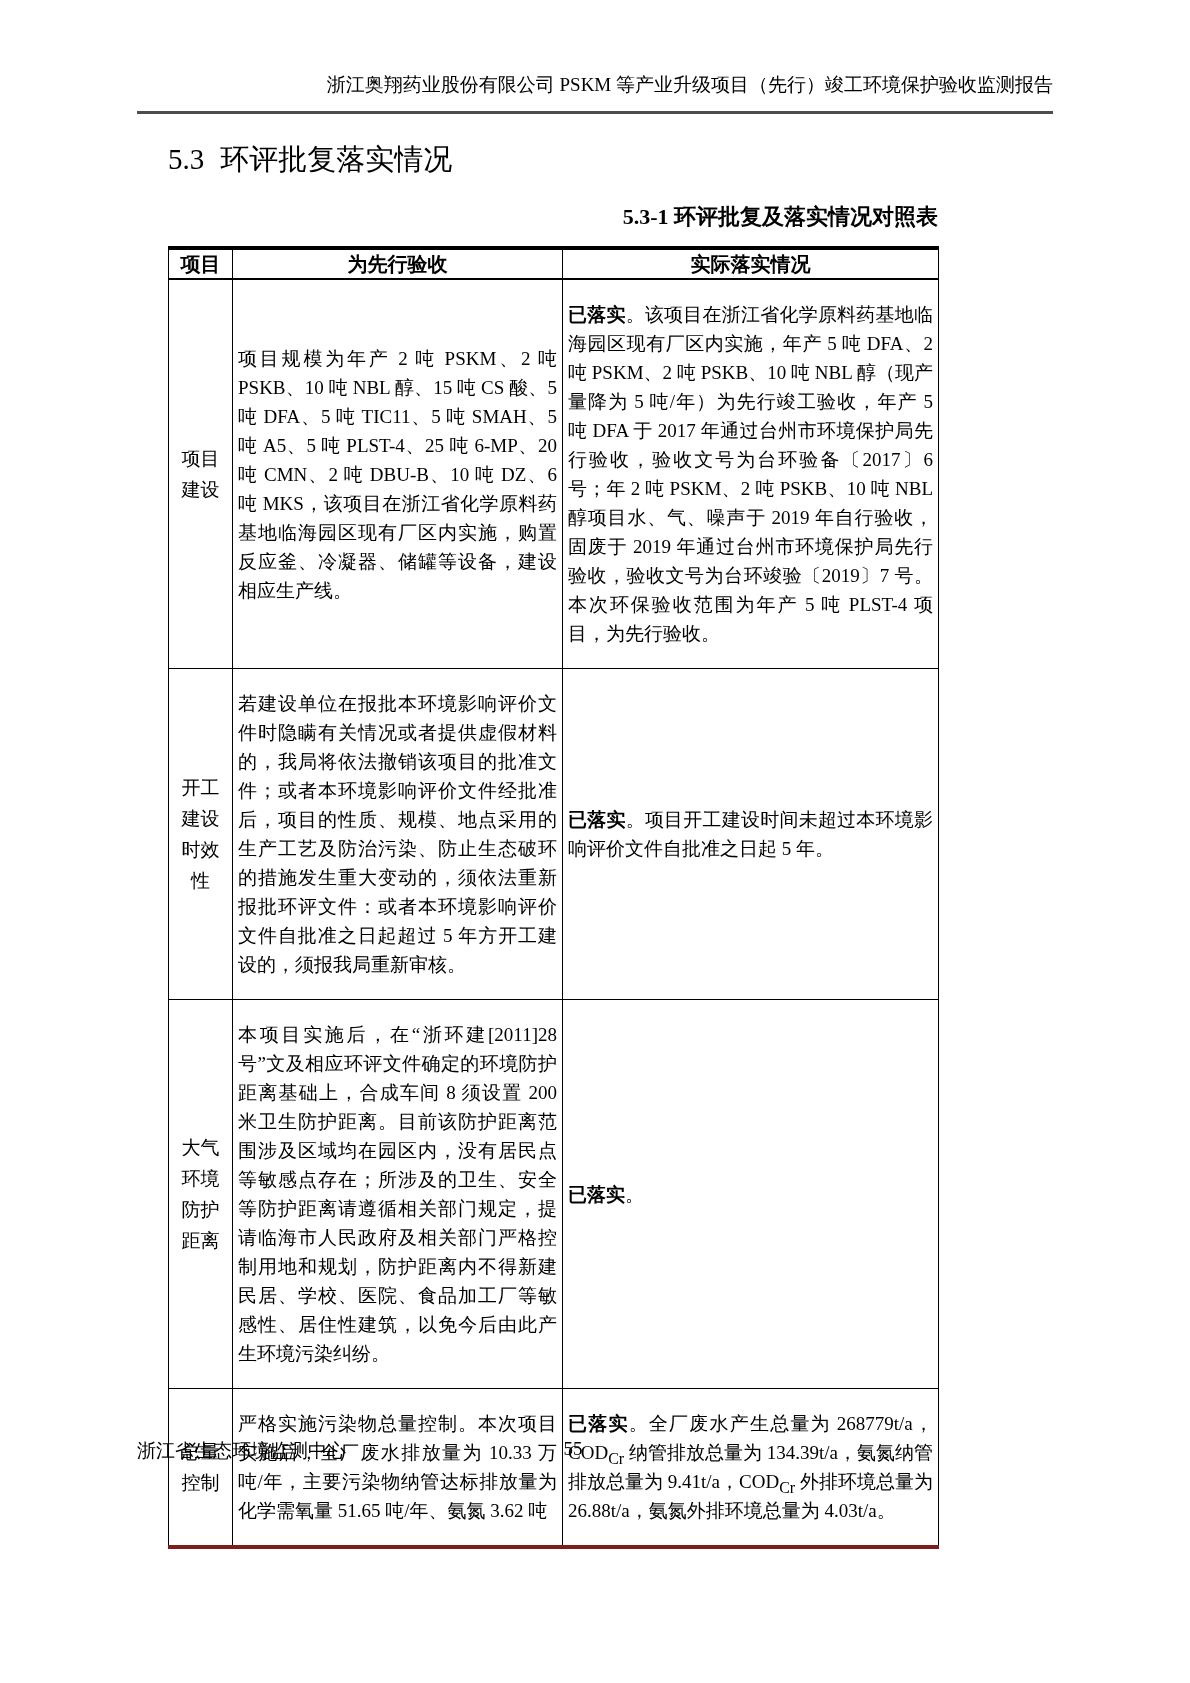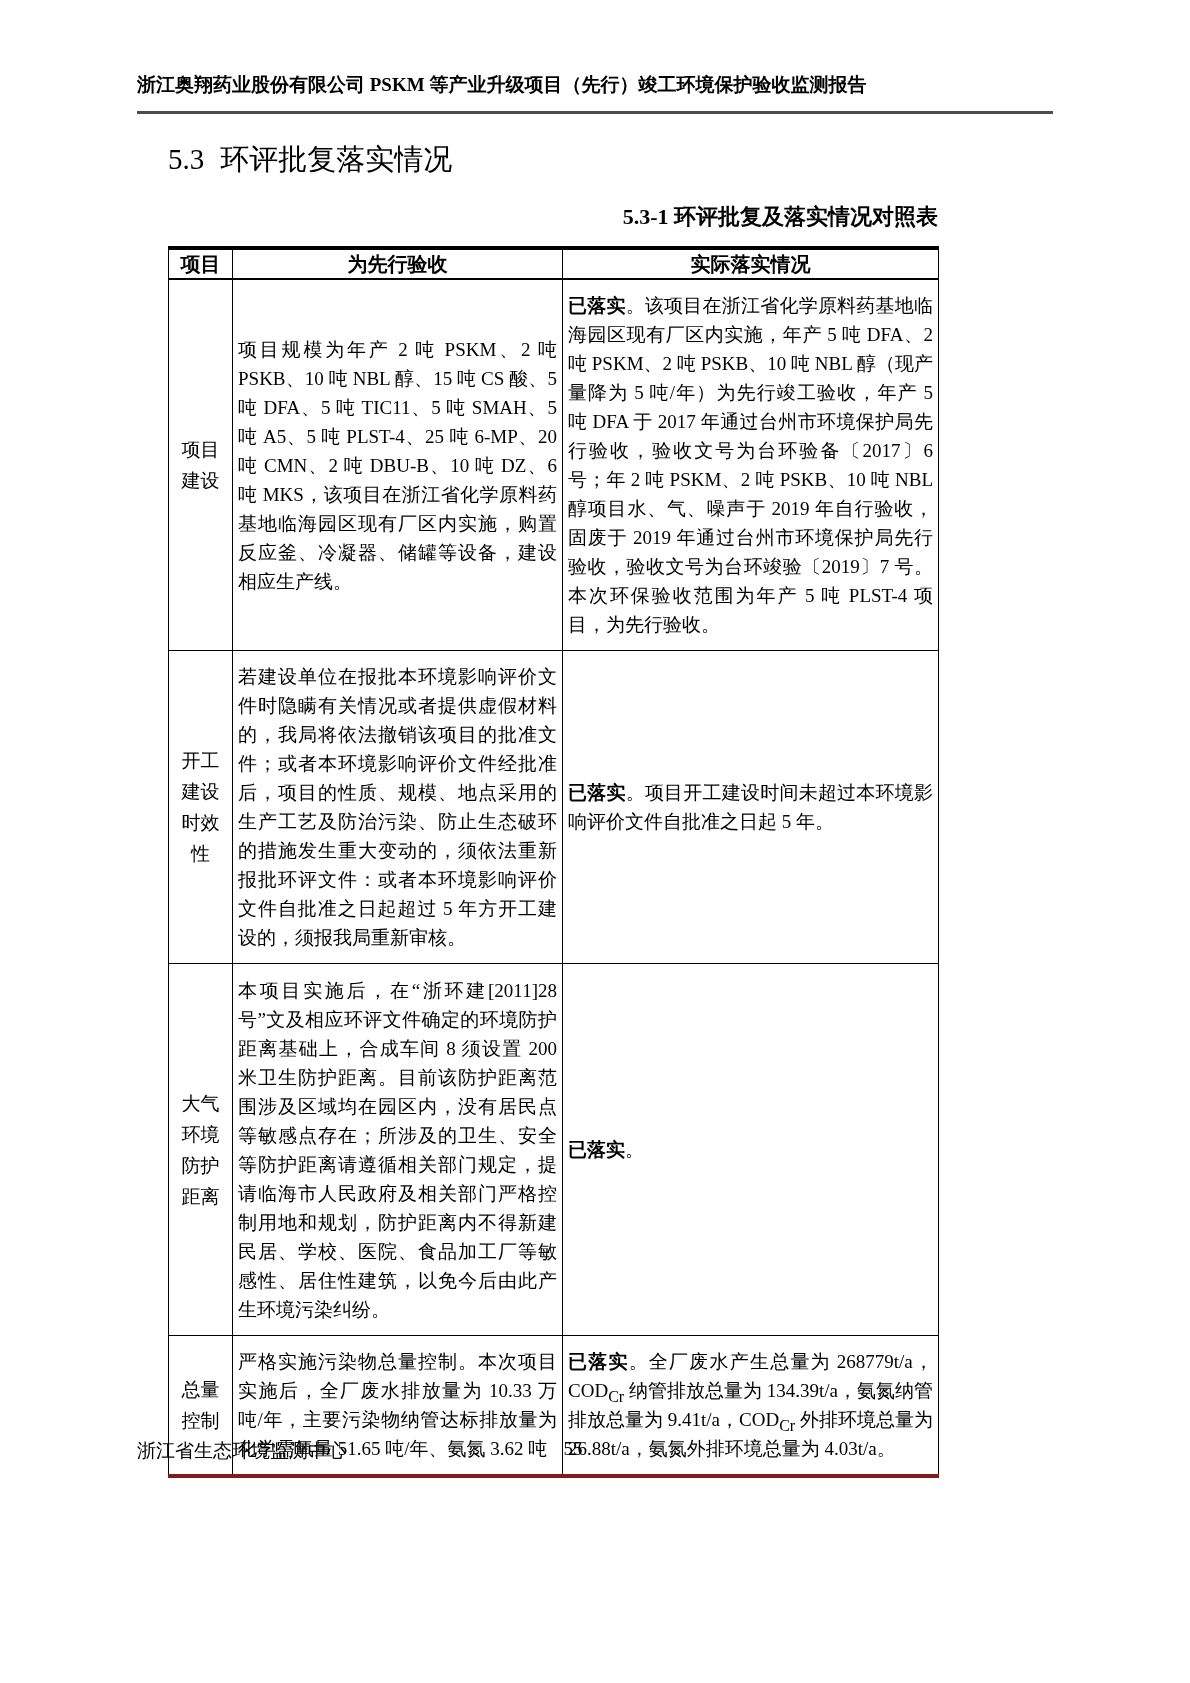--- a/index.html
+++ b/index.html
@@ -6,25 +6,24 @@
   html, body { background: #ffffff; }
   body {
     width: 1190px; height: 1683px;
     position: relative;
     color: #000;
     font-family: "Liberation Serif", "DejaVu Serif", serif;
   }
   .doc-header {
     position: absolute;
     top: 72px; left: 137px; width: 916px;
-    text-align: left;
+    text-align: right;
     font-size: 19px;
     padding-bottom: 13px;
     border-bottom: 3px solid #4d4d4d;
-    font-weight: bold;
   }
   .section-title {
     position: absolute;
     top: 140px; left: 168px;
     font-size: 29px;
     font-weight: normal;
   }
   .section-title .sec-num { margin-right: 16px; }
   .table-caption {
     position: absolute;
@@ -56,21 +55,21 @@
   }
   table.compliance tr.last-row td { border-bottom: 4px solid #7f1d1d; }
   td.item {
     text-align: center;
     vertical-align: middle;
     white-space: pre-line;
     font-size: 20px;
     line-height: 31px;
   }
   td.req, td.status {
-    padding: 11px 5px;
+    padding: 20px 5px;
     text-align: justify;
     vertical-align: middle;
     line-height: 29px;
   }
   td.status b { font-weight: bold; }
   td.status sub { font-size: 16px; line-height: 0; }
   .row-1 td { height: 348px; }
   .row-2 td { height: 300px; }
   .row-3 td { height: 372px; }
   .row-4 td { height: 124px; }

